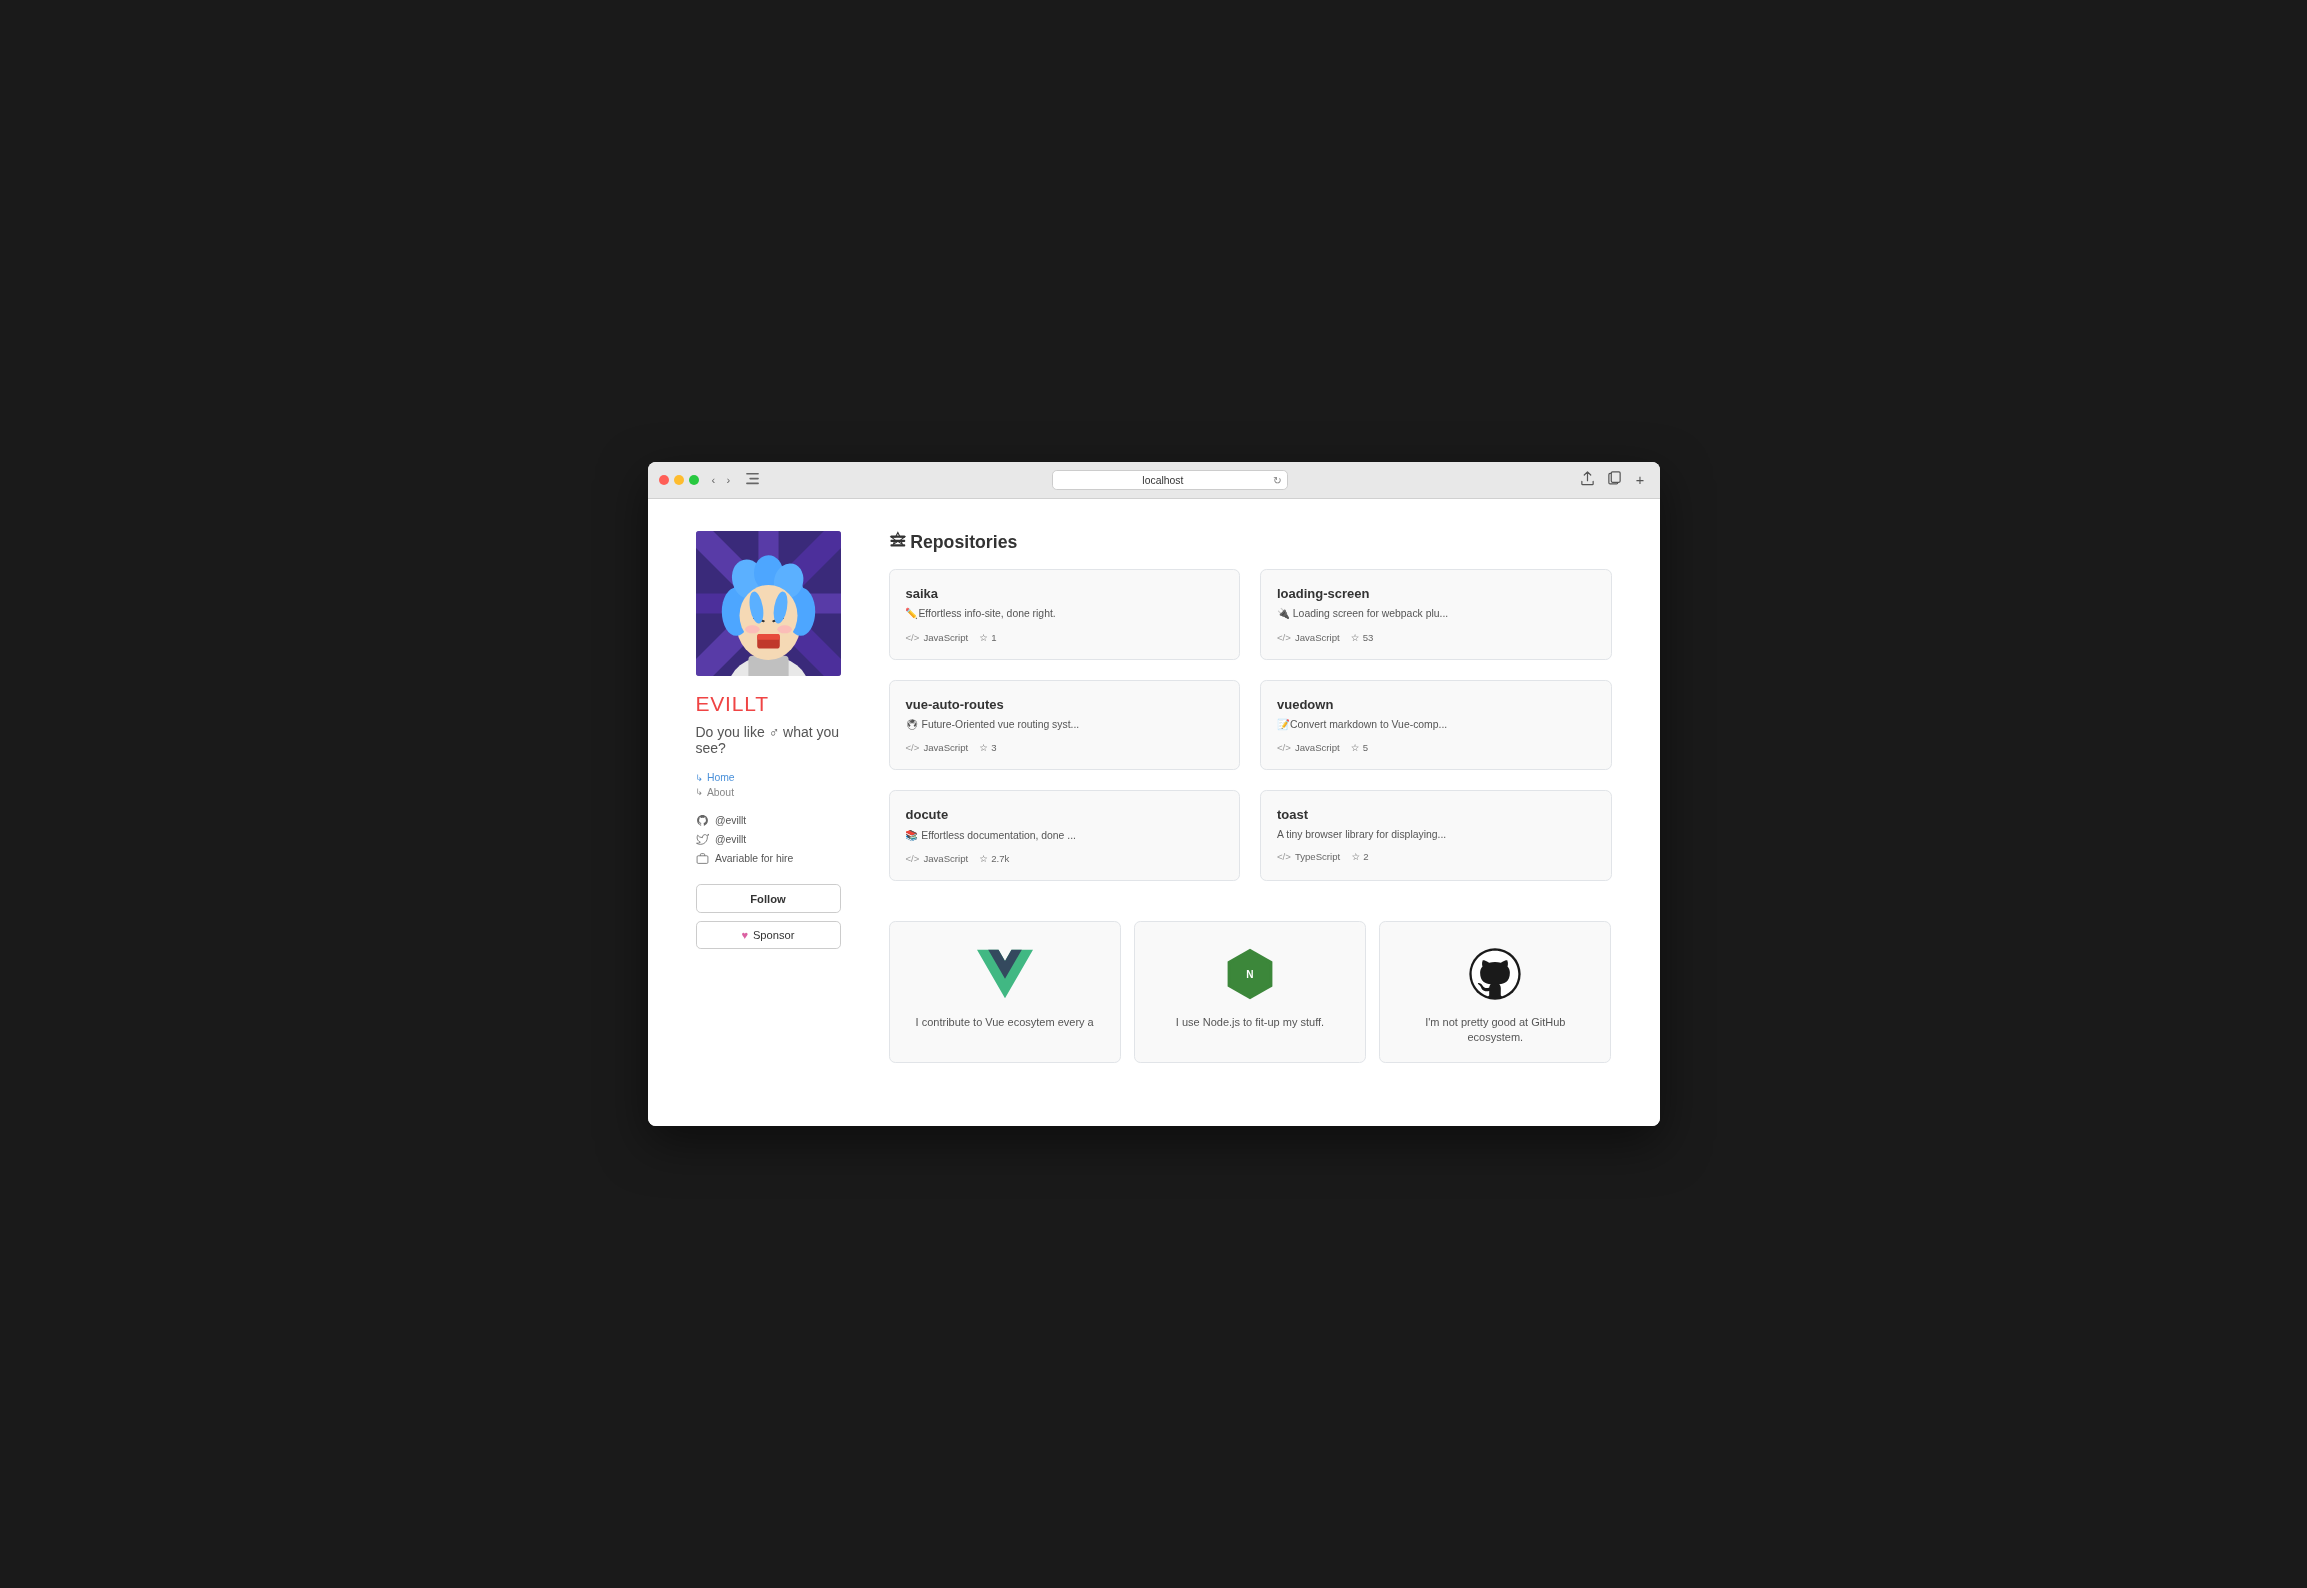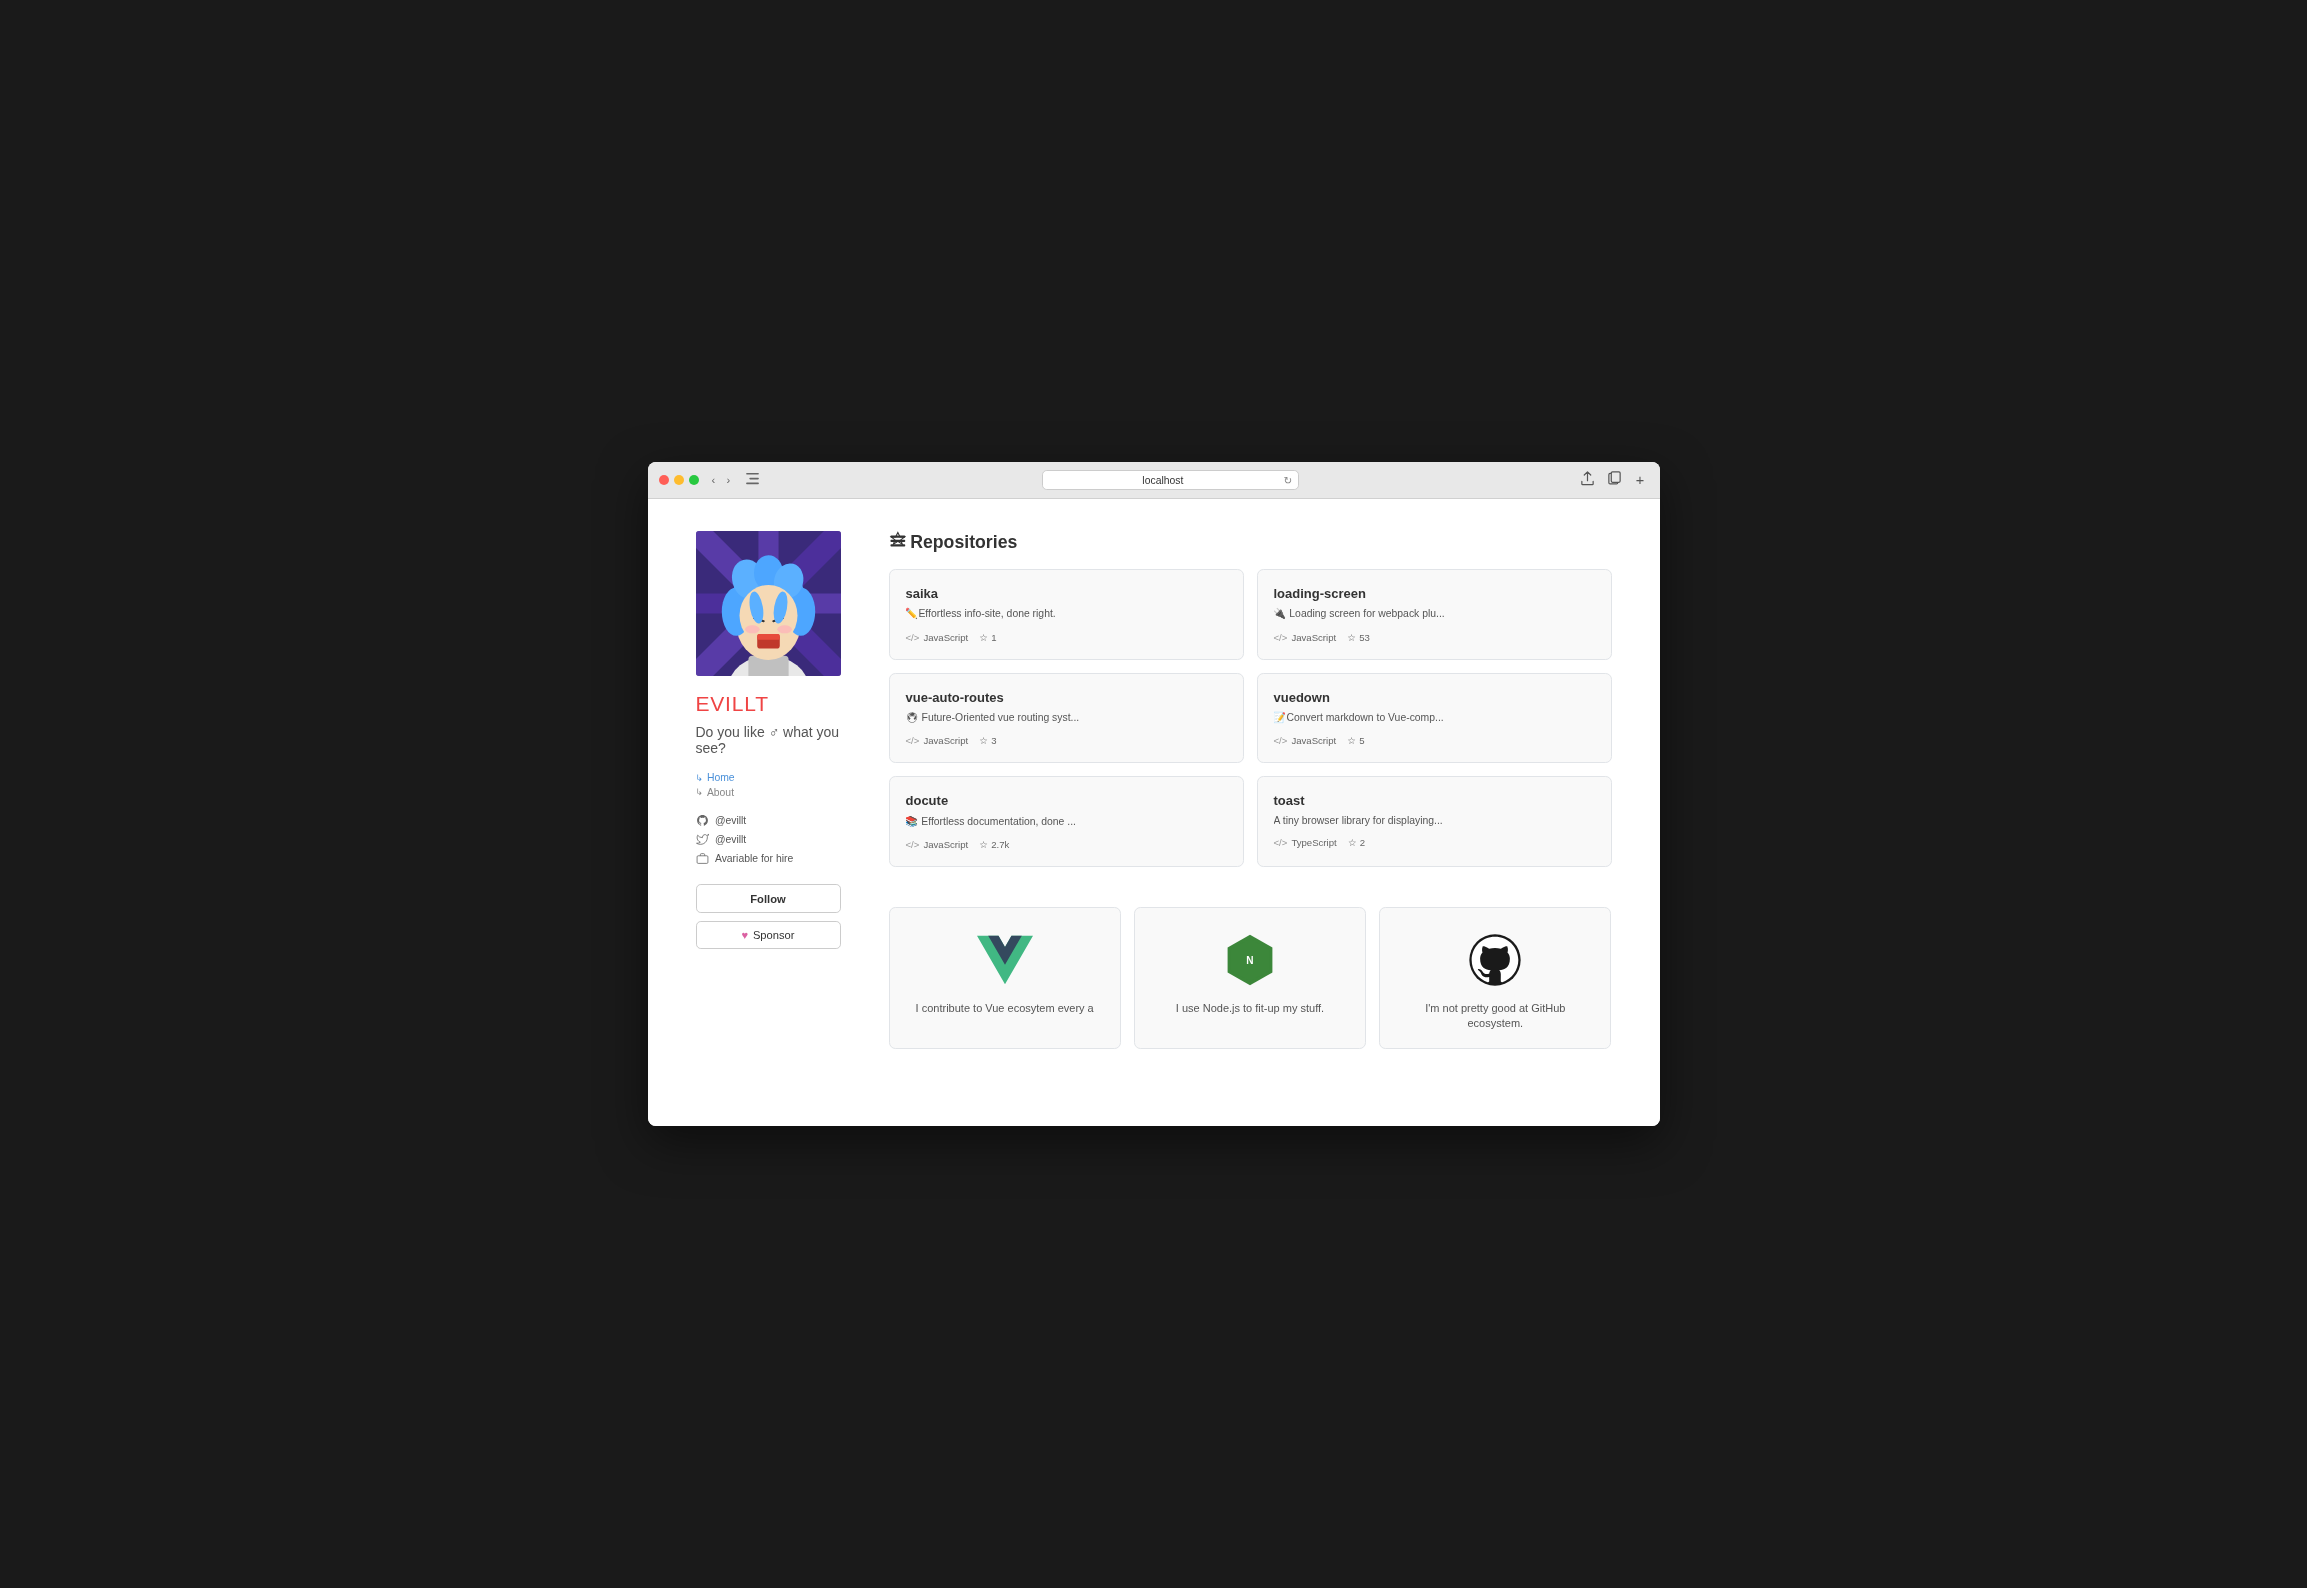--- a/index.html
+++ b/index.html
@@ -67,21 +67,21 @@
     }
 
     .address-bar {
       flex: 1;
       display: flex;
       justify-content: center;
     }
 
     .address-wrapper {
       position: relative;
-      width: 257px;
+      width: 236px;
     }
 
     .address-wrapper input {
       width: 100%;
       background: #fff;
       border: 0.8px solid #ccc;
       border-radius: 4.8px;
       padding: 3.2px 24px 3.2px 9.6px;
       font-size: 10.4px;
       color: #333;
@@ -255,21 +255,21 @@
     }
 
     .section-icon {
       font-size: 16px;
     }
 
     
     .repos-grid {
       display: grid;
       grid-template-columns: 1fr 1fr;
-      gap: 13px;
+      gap: 20px;
       margin-bottom: 40px;
     }
 
     .repo-card {
       border: 0.8px solid #e1e4e8;
       border-radius: 6.4px;
       padding: 16px;
       background: #f9f9f9;
     }
 

